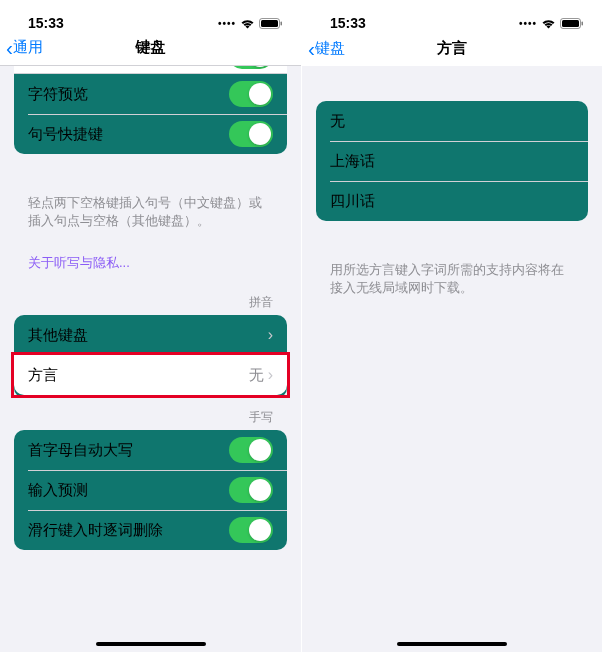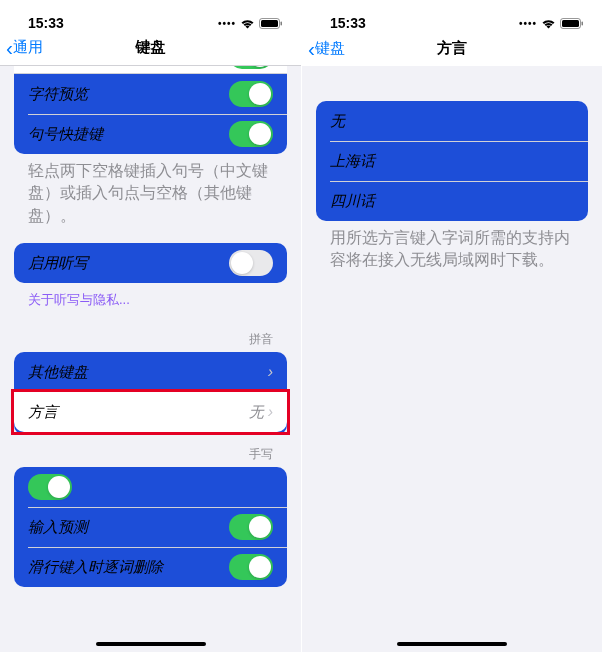--- a/index.html
+++ b/index.html
@@ -57,24 +57,23 @@
       transform: translateX(-50%);
       font-size: 15px;
       font-weight: 600;
     }
     .content {
       flex: 1;
       overflow-y: hidden;
       background: #f2f2f7;
     }
     .group {
-      background: #1d4ed8;
+      background: #0f766e;
       border-radius: 10px;
       margin: 0 14px;
-      font-style: italic;
     }
     .group.first-partial { border-top-left-radius: 0; border-top-right-radius: 0; margin-top: 0;}
     .row {
       display: flex;
       align-items: center;
       justify-content: space-between;
       min-height: 40px;
       padding: 0 14px;
       position: relative;
     }
@@ -115,24 +114,25 @@
       top: 2px;
       width: 22px;
       height: 22px;
       background: #fff;
       border-radius: 50%;
       box-shadow: 0 1px 3px rgba(0,0,0,0.2);
     }
     .toggle.on .knob { right: 2px; }
     .toggle.off .knob { left: 2px; }
     .footer-text {
-      font-size: 16px;
+      font-size: 13px;
       color: #8e8e93;
       padding: 6px 28px 6px 28px;
       line-height: 1.4;
+      margin-top: 34px;
     }
     .link-text {
       font-size: 13px;
       color: #8b5cf6;
       padding: 8px 28px 8px 28px;
     }
     .section-header {
       font-size: 12px;
       color: #8e8e93;
       padding: 14px 28px 4px 28px;
@@ -229,28 +229,20 @@
       <div class="row">
         <span class="row-label">句号快捷键</span>
         <div class="toggle on">
             <div class="knob"></div>
           </div>
       </div>
     </div>
     <div class="footer-text">轻点两下空格键插入句号（中文键盘）或插入句点与空格（其他键盘）。</div>
 
     <div style="height:10px"></div>
-    <div class="group">
-      <div class="row">
-        <span class="row-label">启用听写</span>
-        <div class="toggle off">
-            <div class="knob"></div>
-          </div>
-      </div>
-    </div>
     <div class="link-text">关于听写与隐私...</div>
 
     <div class="section-header">拼音</div>
     <div class="group">
       <div class="row">
         <span class="row-label">其他键盘</span>
         <div class="row-detail">
           <span class="chevron-right">›</span>
         </div>
       </div>
@@ -262,20 +254,21 @@
             <span class="chevron-right">›</span>
           </div>
         </div>
       </div>
     </div>
 
     <div class="section-header">手写</div>
 
     <div class="group">
       <div class="row">
+        <span class="row-label">首字母自动大写</span>
         <div class="toggle on">
             <div class="knob"></div>
           </div>
       </div>
       <div class="row">
         <span class="row-label">输入预测</span>
         <div class="toggle on">
             <div class="knob"></div>
           </div>
       </div>

